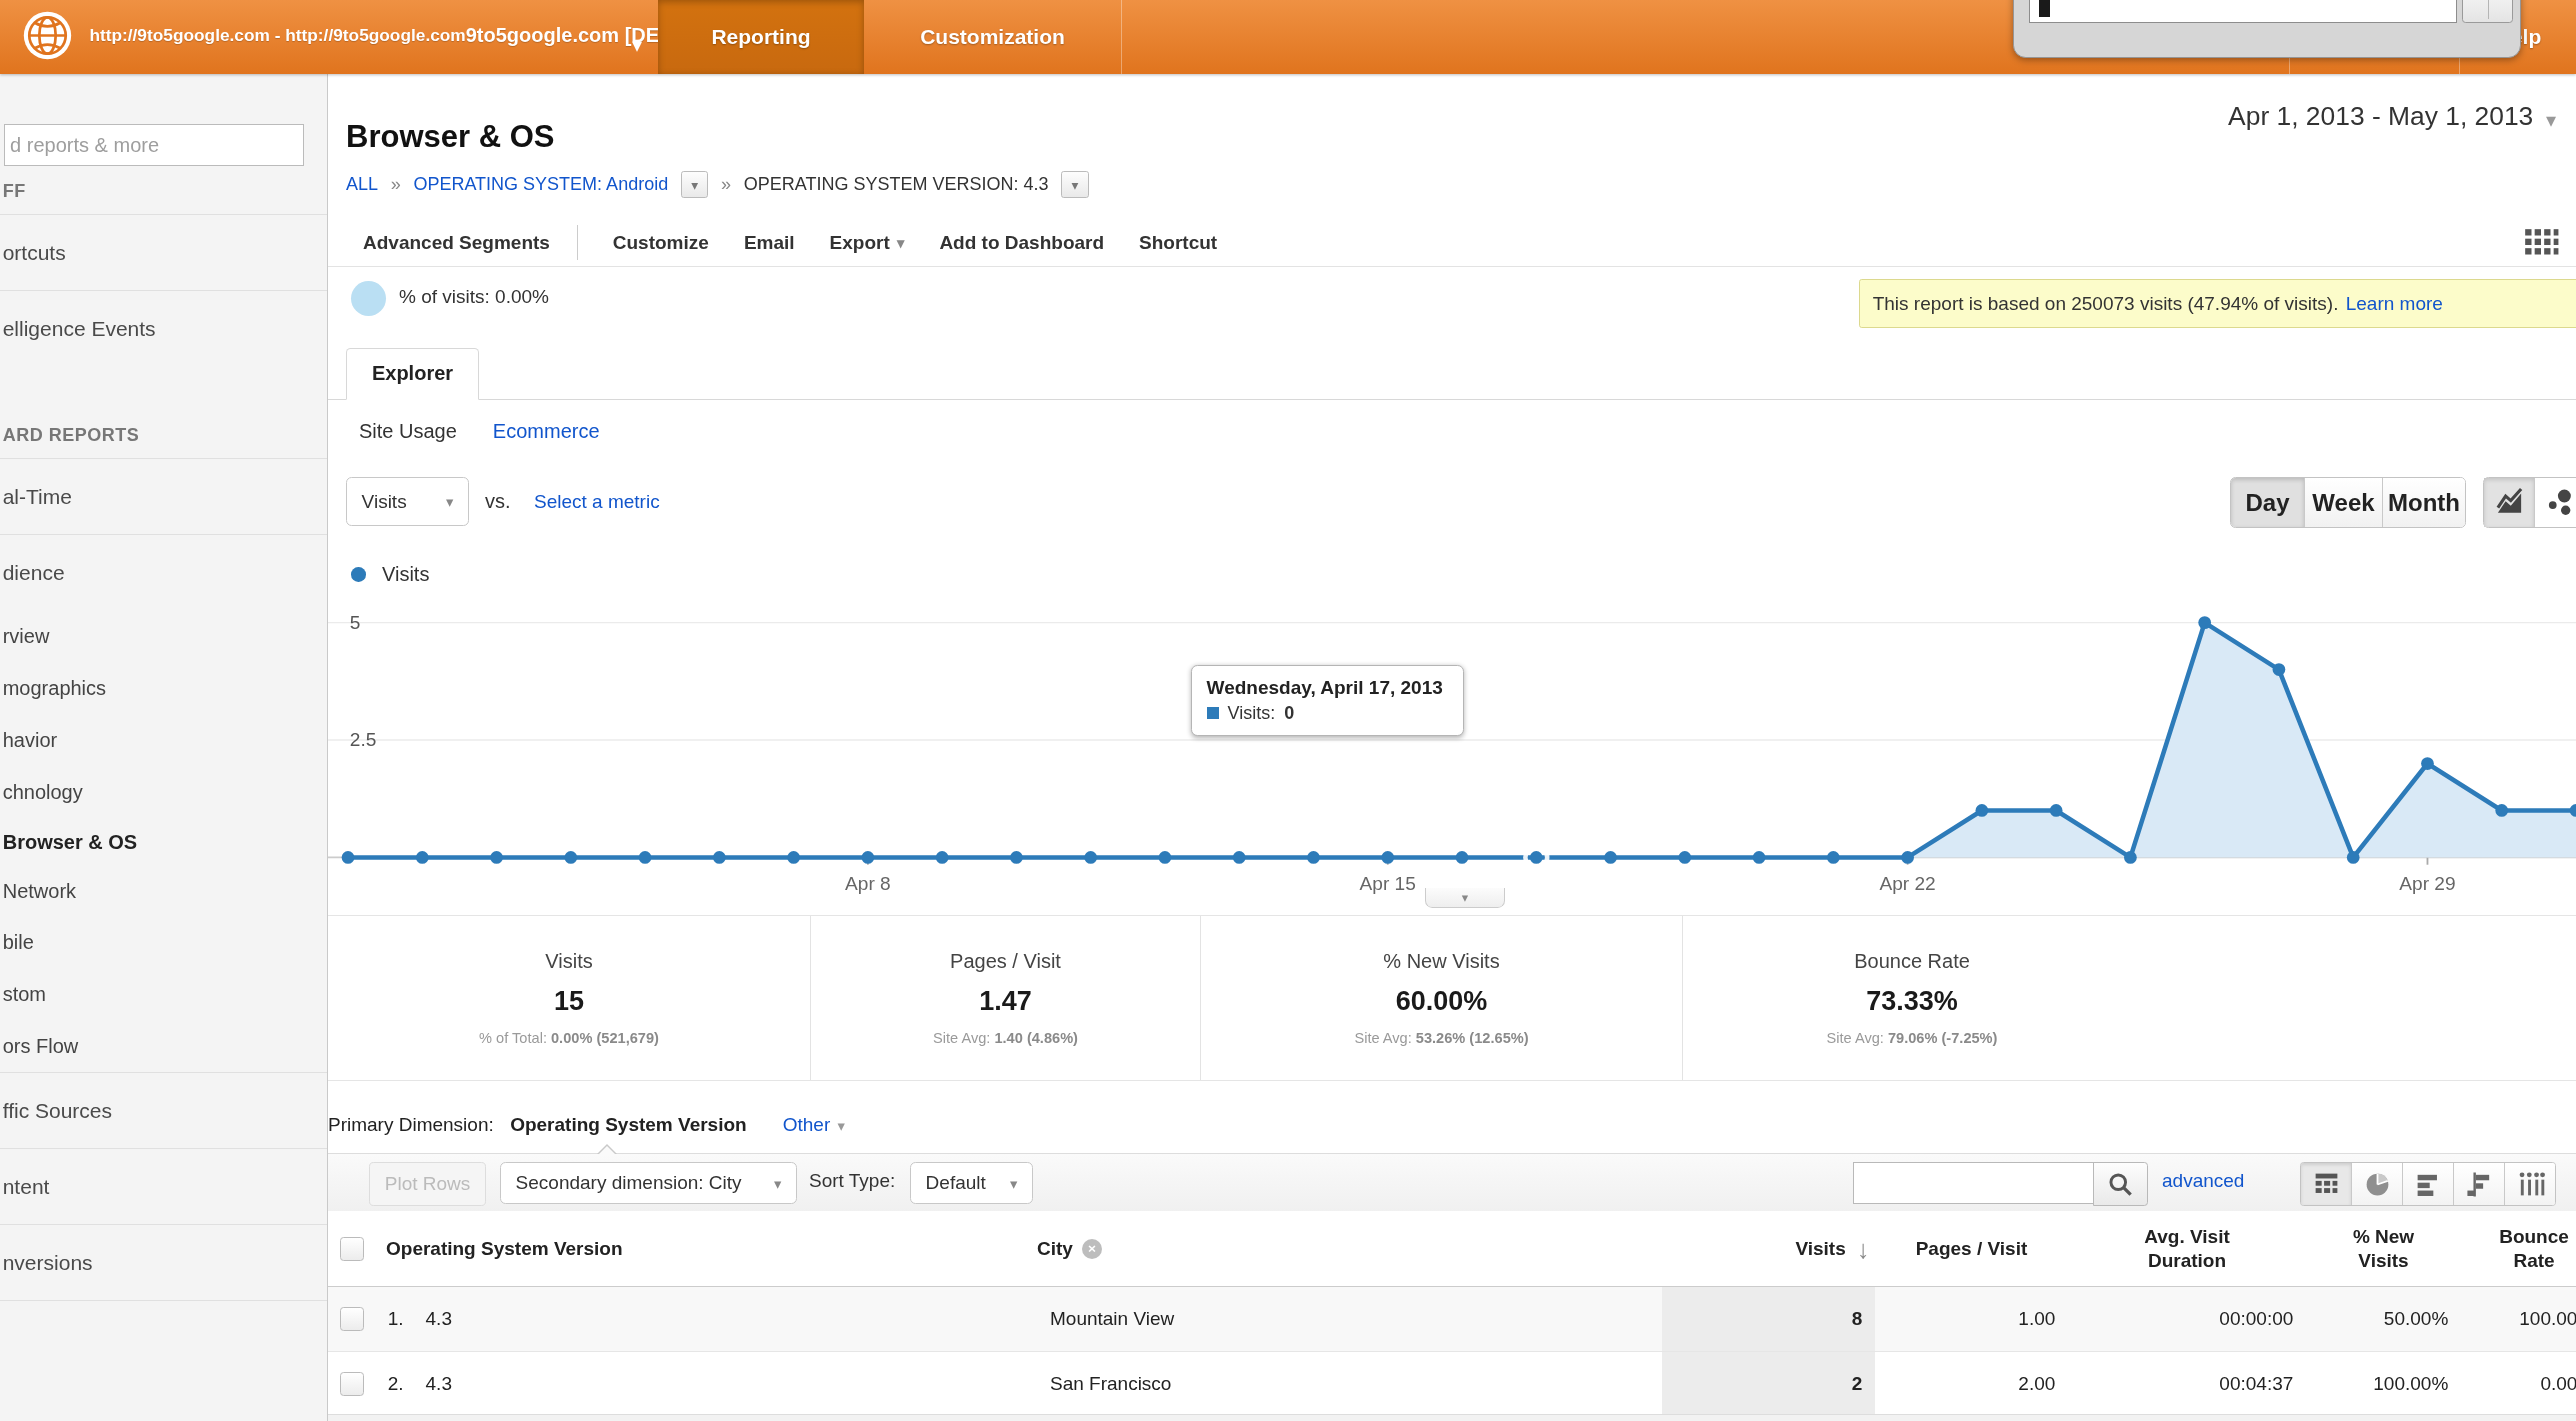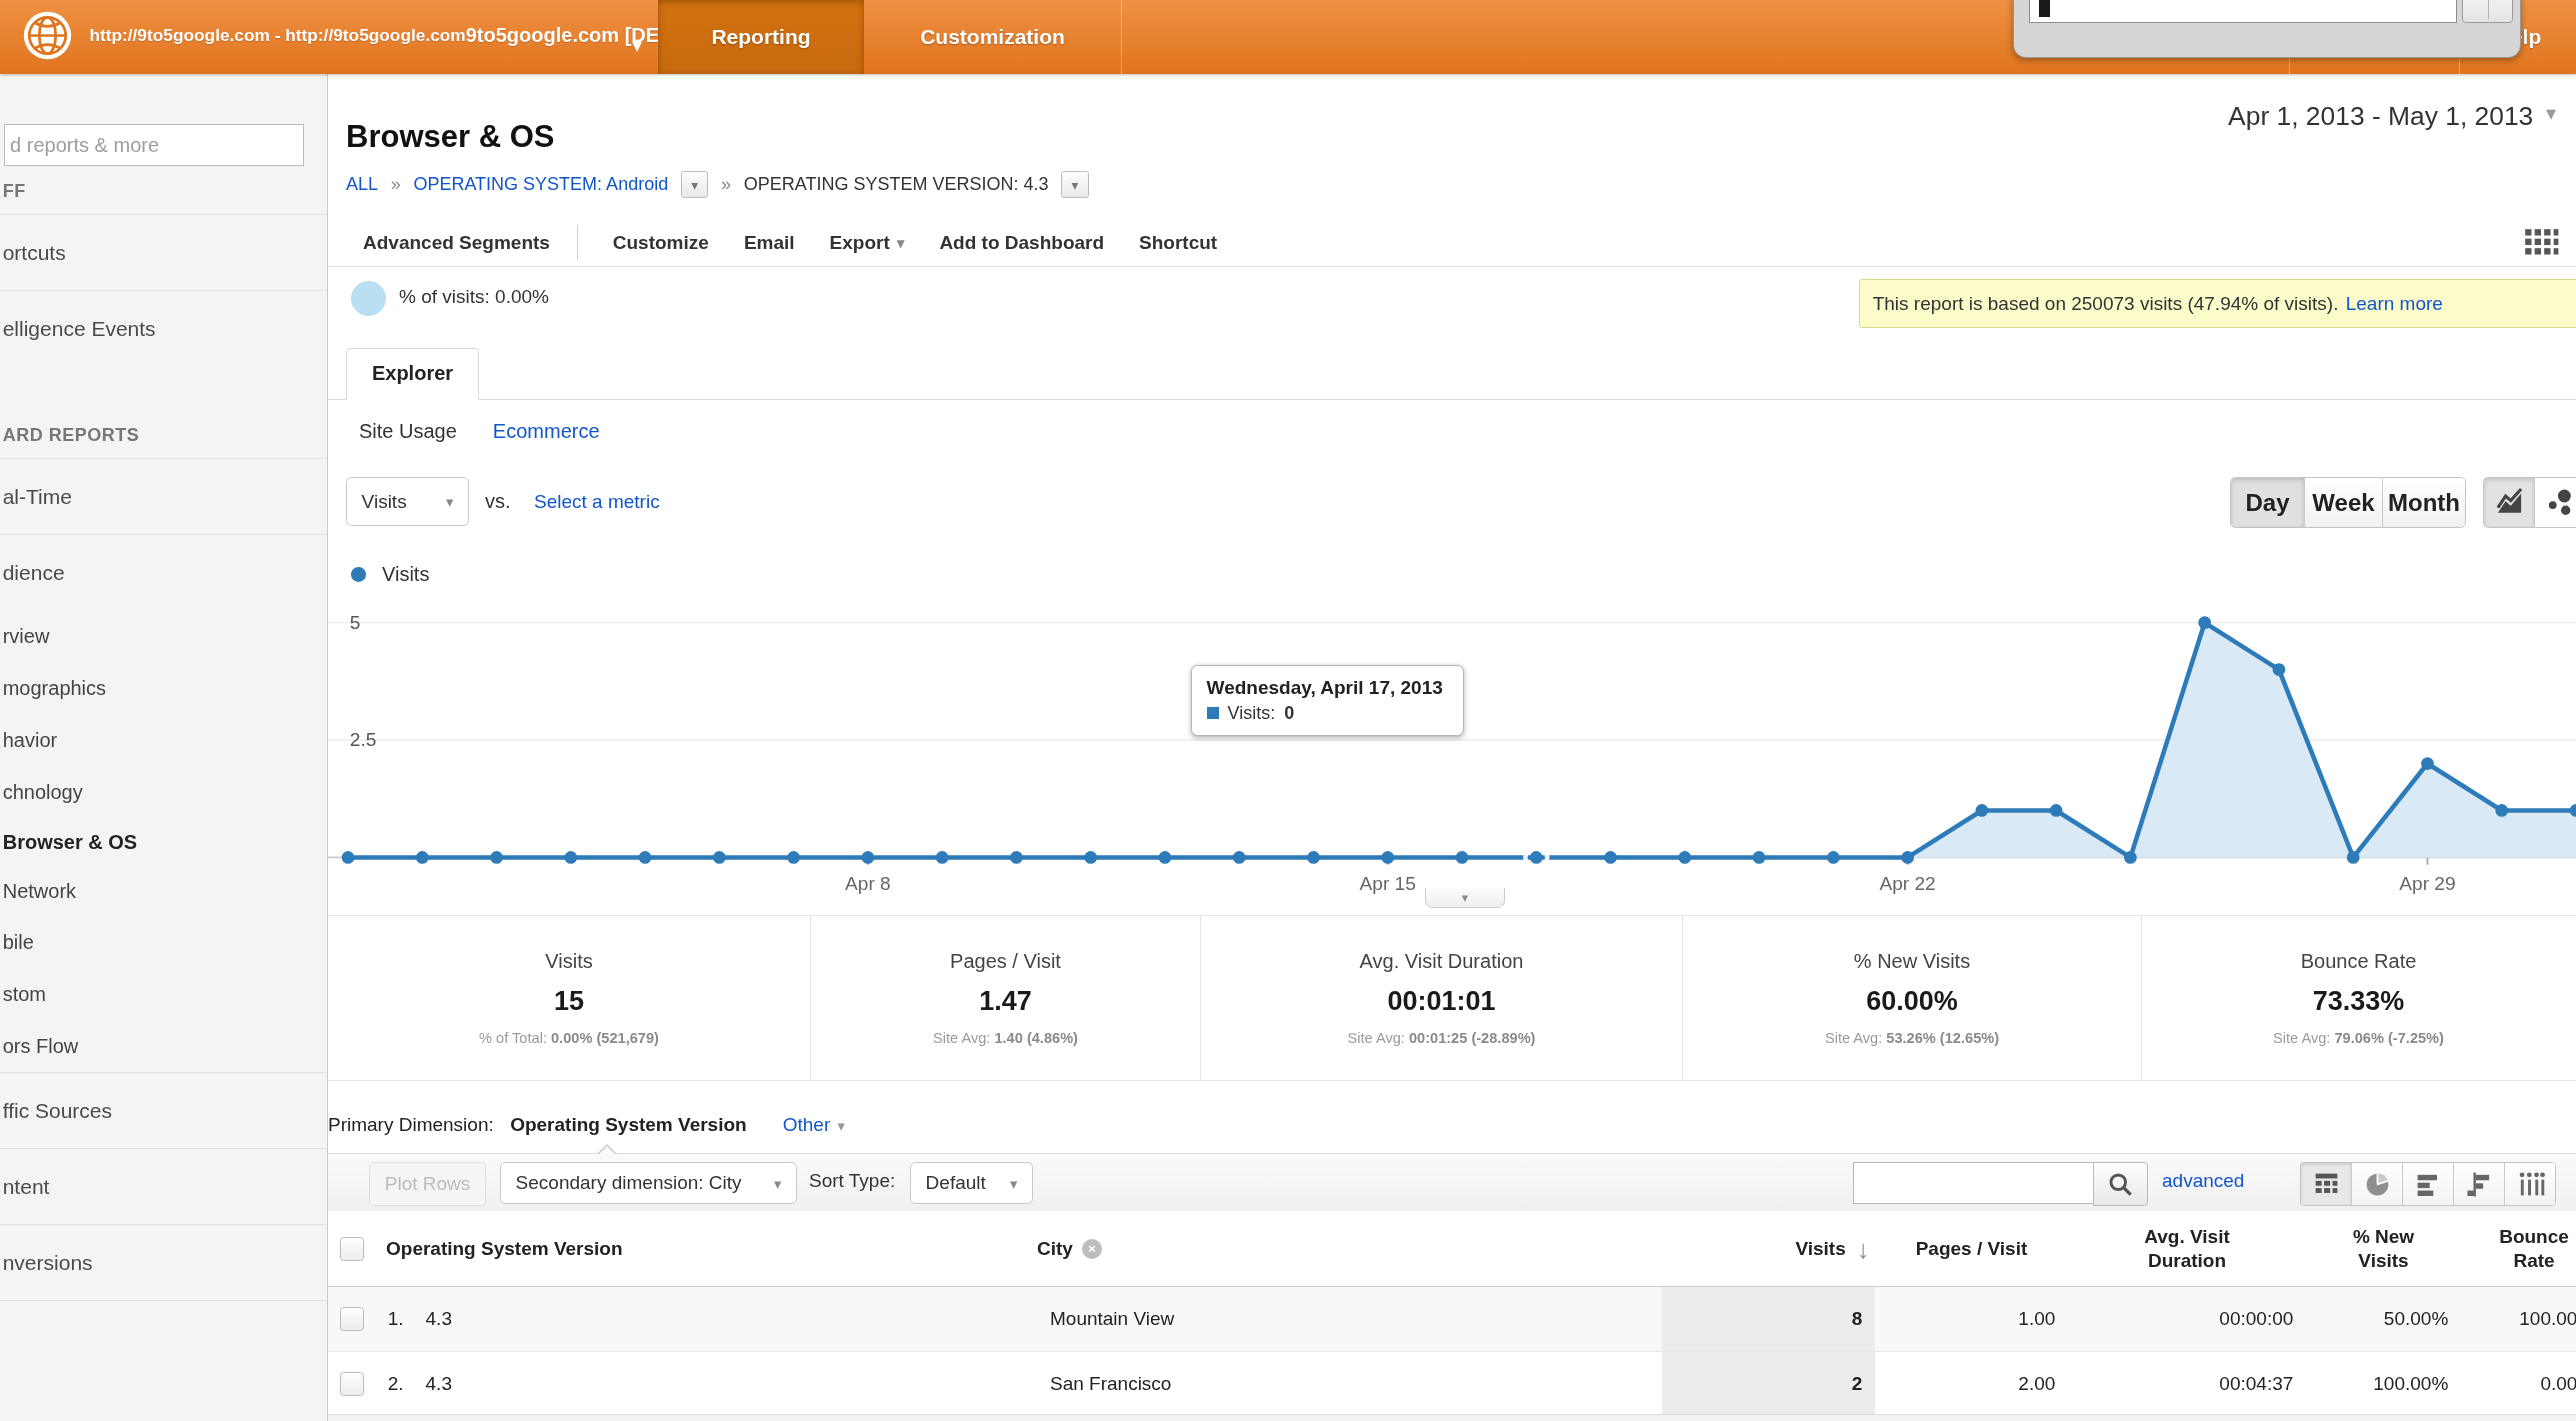--- a/index.html
+++ b/index.html
@@ -44,21 +44,21 @@
   .si-active{font-weight:bold;color:#222}
   .si-divider{border-top:0.9px solid #e0e0e0}
   .si-gap{margin-top:46px}
   .si-last{border-bottom:0.9px solid #e0e0e0}
 
   
   .content{position:absolute;left:328px;top:74px;right:0;bottom:0;background:#fff;overflow:hidden}
   .abs{position:absolute}
 
   .page-title{left:18px;top:24.6px;font-size:31px;font-weight:bold;color:#111}
-  .date-range{right:20px;top:27px;font-size:26.4px;color:#333;display:flex;align-items:flex-start;gap:12.7px}
+  .date-range{right:20px;top:27px;font-size:26.4px;color:#333;display:flex;align-items:flex-end;gap:12.7px}
   .date-caret{color:#999;font-size:20px}
 
   .breadcrumb{left:18px;top:94px;height:33px;display:flex;align-items:center;gap:12.7px;font-size:18px}
   .bc-link{color:#1155cc;cursor:pointer}
   .bc-current{color:#333}
   .bc-sep{color:#888}
   .bc-dd{width:25.5px;height:25.5px;border:0.9px solid #bbb;border-radius:2.7px;background:linear-gradient(#fdfdfd,#e9e9e9);
     display:flex;align-items:center;justify-content:center;color:#777;font-size:13.7px;cursor:pointer}
 
   .toolbar{left:0;top:145px;right:0;height:47px;border-bottom:0.9px solid #e3e3e3;display:flex;align-items:center}
@@ -416,25 +416,20 @@
           <div class="m-label">Visits</div>
           <div class="m-value">15</div>
           <div class="m-sub"><span>% of Total:</span> <b>0.00% (521,679)</b></div>
         </div>
         <div class="metric">
           <div class="m-label">Pages / Visit</div>
           <div class="m-value">1.47</div>
           <div class="m-sub"><span>Site Avg:</span> <b>1.40 (4.86%)</b></div>
         </div>
         <div class="metric">
-          <div class="m-label">Avg. Visit Duration</div>
-          <div class="m-value">00:01:01</div>
-          <div class="m-sub"><span>Site Avg:</span> <b>00:01:25 (-28.89%)</b></div>
-        </div>
-        <div class="metric">
           <div class="m-label">% New Visits</div>
           <div class="m-value">60.00%</div>
           <div class="m-sub"><span>Site Avg:</span> <b>53.26% (12.65%)</b></div>
         </div>
         <div class="metric">
           <div class="m-label">Bounce Rate</div>
           <div class="m-value">73.33%</div>
           <div class="m-sub"><span>Site Avg:</span> <b>79.06% (-7.25%)</b></div>
         </div>
       </div>

